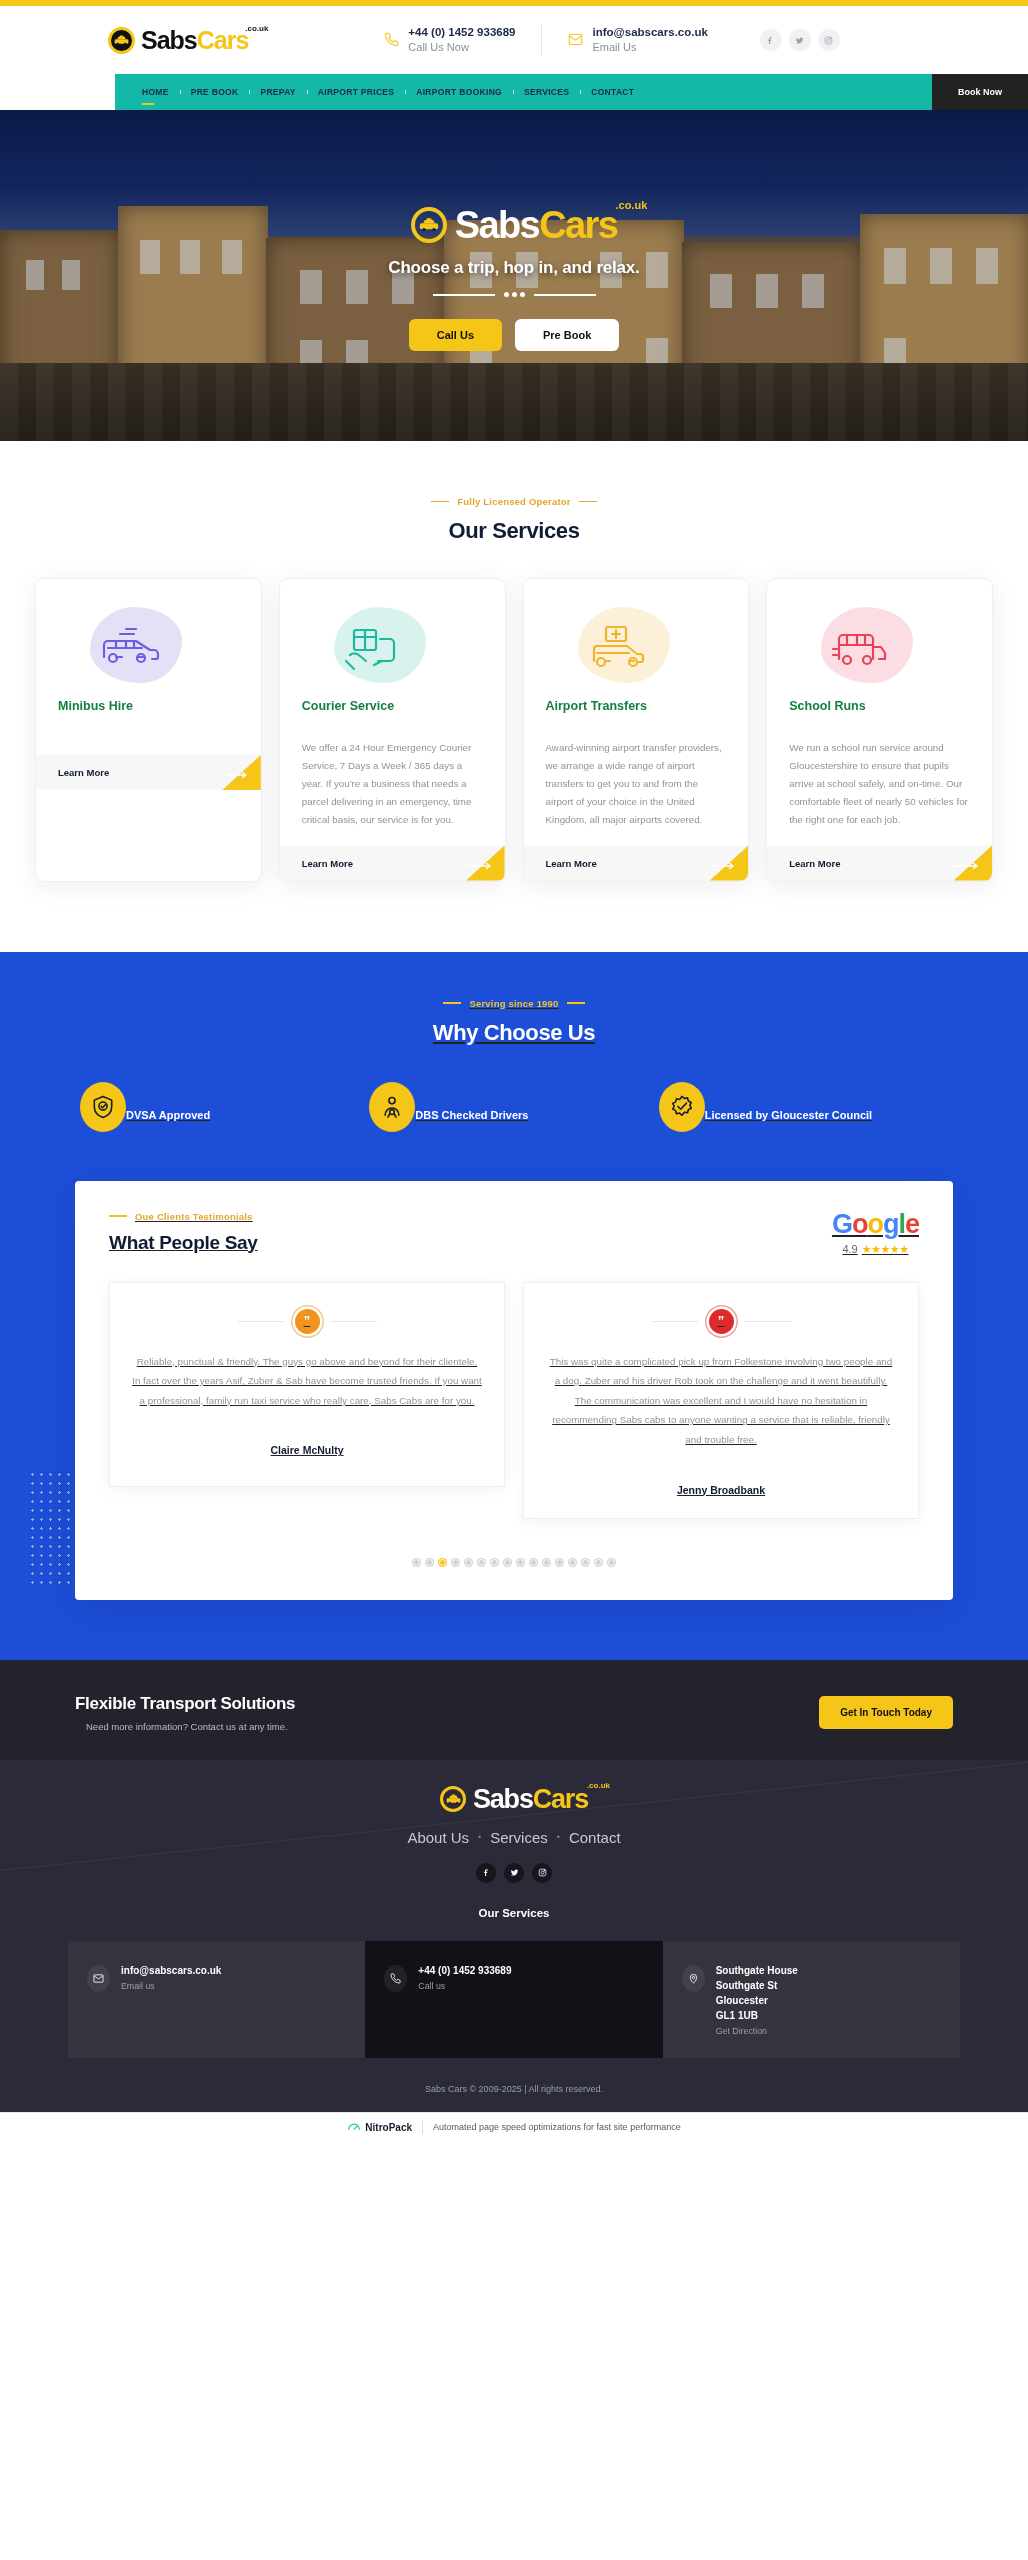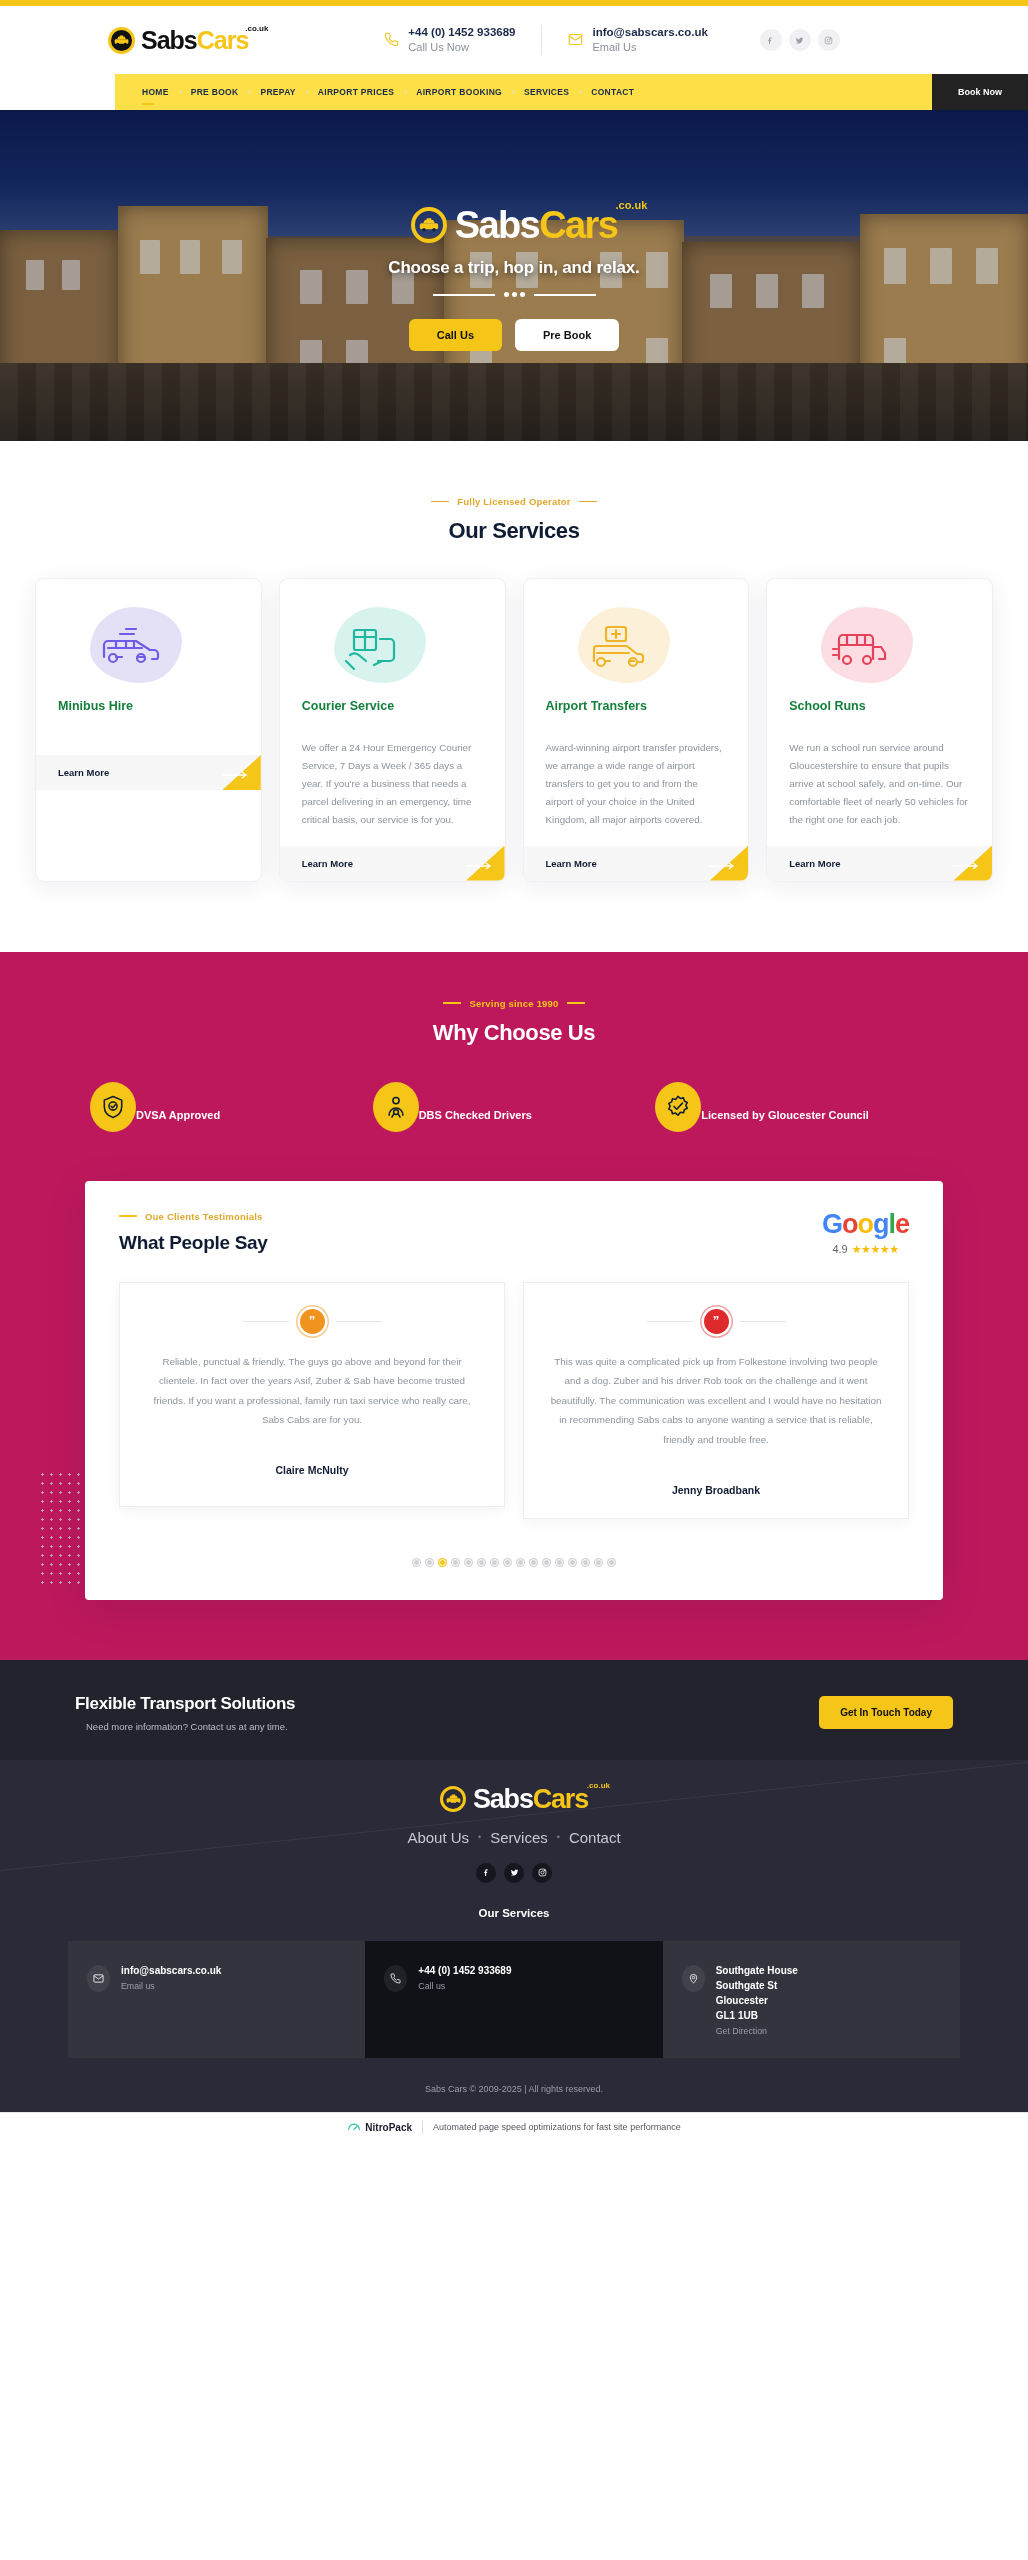--- a/index.html
+++ b/index.html
@@ -40,21 +40,21 @@
   .socials { display:flex; gap:7px; margin-left:26px; }
   .soc {
     width:22px; height:22px; border-radius:50%; background:#f1f1f3;
     display:flex; align-items:center; justify-content:center; color:#9aa0ab;
   }
 
   
   .navwrap { position:relative; height:36px; z-index:30; }
   .navbar {
     position:absolute; left:115px; right:0; top:0; height:36px;
-    background:#fde047; display:flex; align-items:center;
+    background:#14b8a6; display:flex; align-items:center;
   }
   .navlinks { display:flex; align-items:center; flex:1; padding-left:16px; }
   .navlink {
     font-size:8.5px; font-weight:bold; color:#1b2a4a; letter-spacing:.3px;
     padding:0 11px; position:relative; white-space:nowrap;
   }
   .navlink + .navlink::before {
     content:""; position:absolute; left:0; top:3px; bottom:3px; width:1px; background:#dedede;
   }
   .navlink.active::after {
@@ -140,21 +140,21 @@
   .learn span { font-size:9.5px; font-weight:bold; color:#101c33; }
   .learn .corner {
     position:absolute; right:0; top:0; width:62px; height:35px; background:#f5c518;
     clip-path:polygon(38% 100%, 100% 0, 100% 100%);
     border-top-left-radius:0;
   }
   .learn .arrow { position:absolute; right:13px; top:16px; }
 
   
   .why {
-    background:#be185d; position:relative; padding:46px 10px 0; margin-top:0;
+    background:#1d4ed8; position:relative; padding:46px 0 0; margin-top:0;text-decoration:underline;
   }
   .why .eyebrow { color:#f5c518; }
   .why .eyebrow .dash { background:#f5c518; }
   .why .sec-title { color:#fff; }
   .why-feats { display:flex; margin-top:36px; padding:0 80px; }
   .feat { flex:1; display:flex; flex-direction:row; align-items:center; }
   .feat-ico {
     width:46px; height:50px; border-radius:50%; background:#f5c518;
     display:flex; align-items:center; justify-content:center; margin-bottom:17px;
   }

